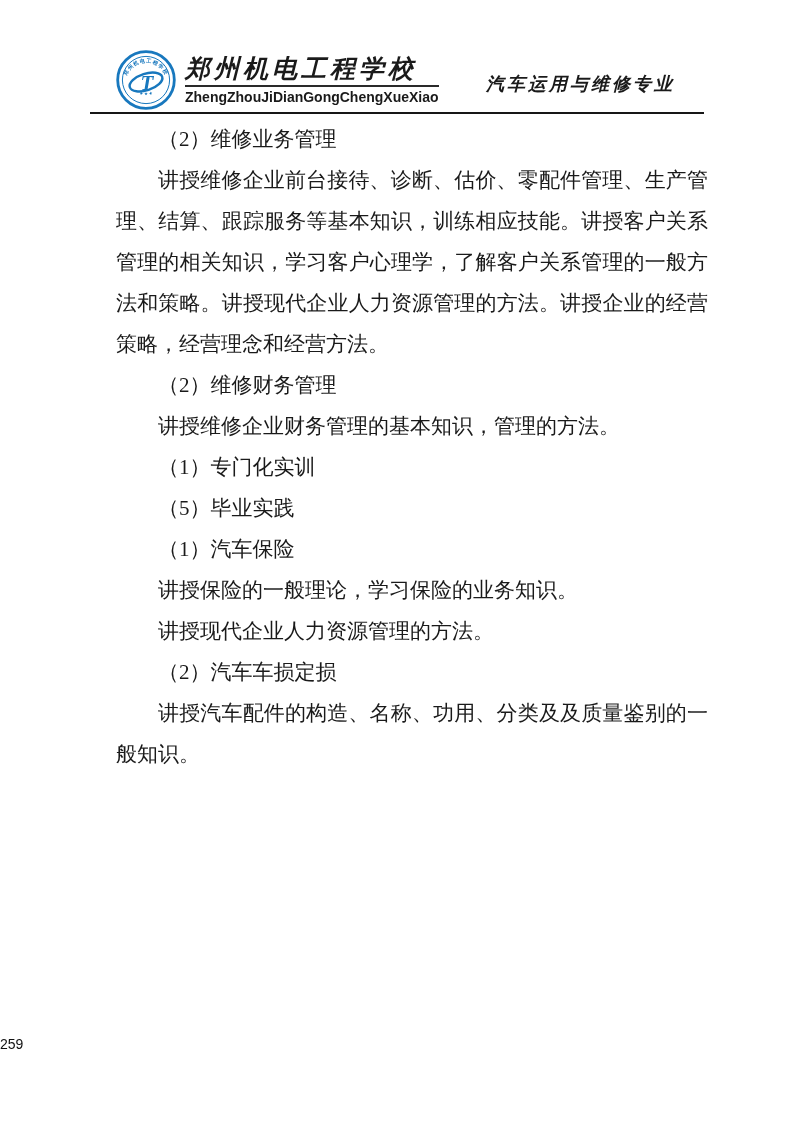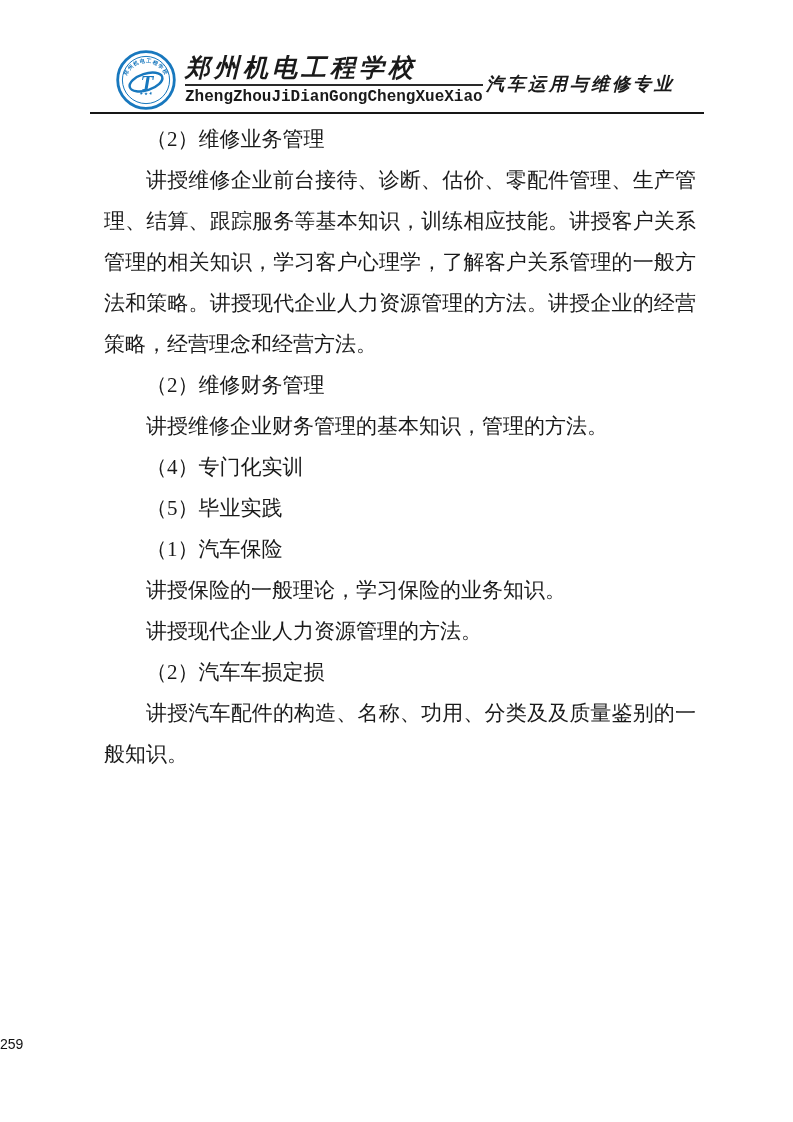--- a/index.html
+++ b/index.html
@@ -16,37 +16,37 @@
   .header{position:absolute;top:48px;left:90px;right:88px;height:64px;}
   .brand{position:absolute;left:26px;top:2px;display:flex;align-items:center;gap:9px;}
   .logo{width:60px;height:60px;flex:0 0 auto;}
   .brand-text{display:flex;flex-direction:column;}
   .school-name{
     font-size:25px;font-weight:bold;font-style:italic;
     letter-spacing:4px;white-space:nowrap;
     border-bottom:2px solid #2a2a2a;padding-bottom:3px;line-height:1.1;
   }
   .school-pinyin{
-    font-family:Liberation Mono, monospace;
-    font-size:16px;font-weight:bold;letter-spacing:0;margin-top:2px;
+    font-family:Liberation Sans, sans-serif;
+    font-size:14px;font-weight:bold;letter-spacing:0;margin-top:2px;
     white-space:nowrap;
   }
   .header-title{
     position:absolute;right:30px;top:24px;
     font-size:18px;font-weight:bold;font-style:italic;
     letter-spacing:3px;white-space:nowrap;
   }
   .header-rule{
     position:absolute;top:112px;left:90px;width:614px;height:0;
     border-top:2.5px solid #161616;
   }
 
   
   .doc-body{
-    position:absolute;top:119px;left:104px;width:592px;
+    position:absolute;top:119px;left:116px;width:592px;
     font-size:21px;line-height:41px;
     text-align:justify;text-justify:inter-ideograph;
   }
   .doc-body p{margin:0;text-indent:2em;}
 
   
   .footer{
     position:absolute;top:1036px;left:0;width:100%;
     text-align:left;
     font-size:14px;
@@ -84,21 +84,21 @@
     </div>
     <div class="header-title">汽车运用与维修专业</div>
   </div>
   <div class="header-rule"></div>
 
   <div class="doc-body">
       <p>（2）维修业务管理</p>
       <p>讲授维修企业前台接待、诊断、估价、零配件管理、生产管理、结算、跟踪服务等基本知识，训练相应技能。讲授客户关系管理的相关知识，学习客户心理学，了解客户关系管理的一般方法和策略。讲授现代企业人力资源管理的方法。讲授企业的经营策略，经营理念和经营方法。</p>
       <p>（2）维修财务管理</p>
       <p>讲授维修企业财务管理的基本知识，管理的方法。</p>
-      <p>（4）专门化实训</p>
+      <p>（1）专门化实训</p>
       <p>（5）毕业实践</p>
       <p>（1）汽车保险</p>
       <p>讲授保险的一般理论，学习保险的业务知识。</p>
       <p>讲授现代企业人力资源管理的方法。</p>
       <p>（2）汽车车损定损</p>
       <p>讲授汽车配件的构造、名称、功用、分类及及质量鉴别的一般知识。</p>
     </div>
 
   <div class="footer">259</div>
 

